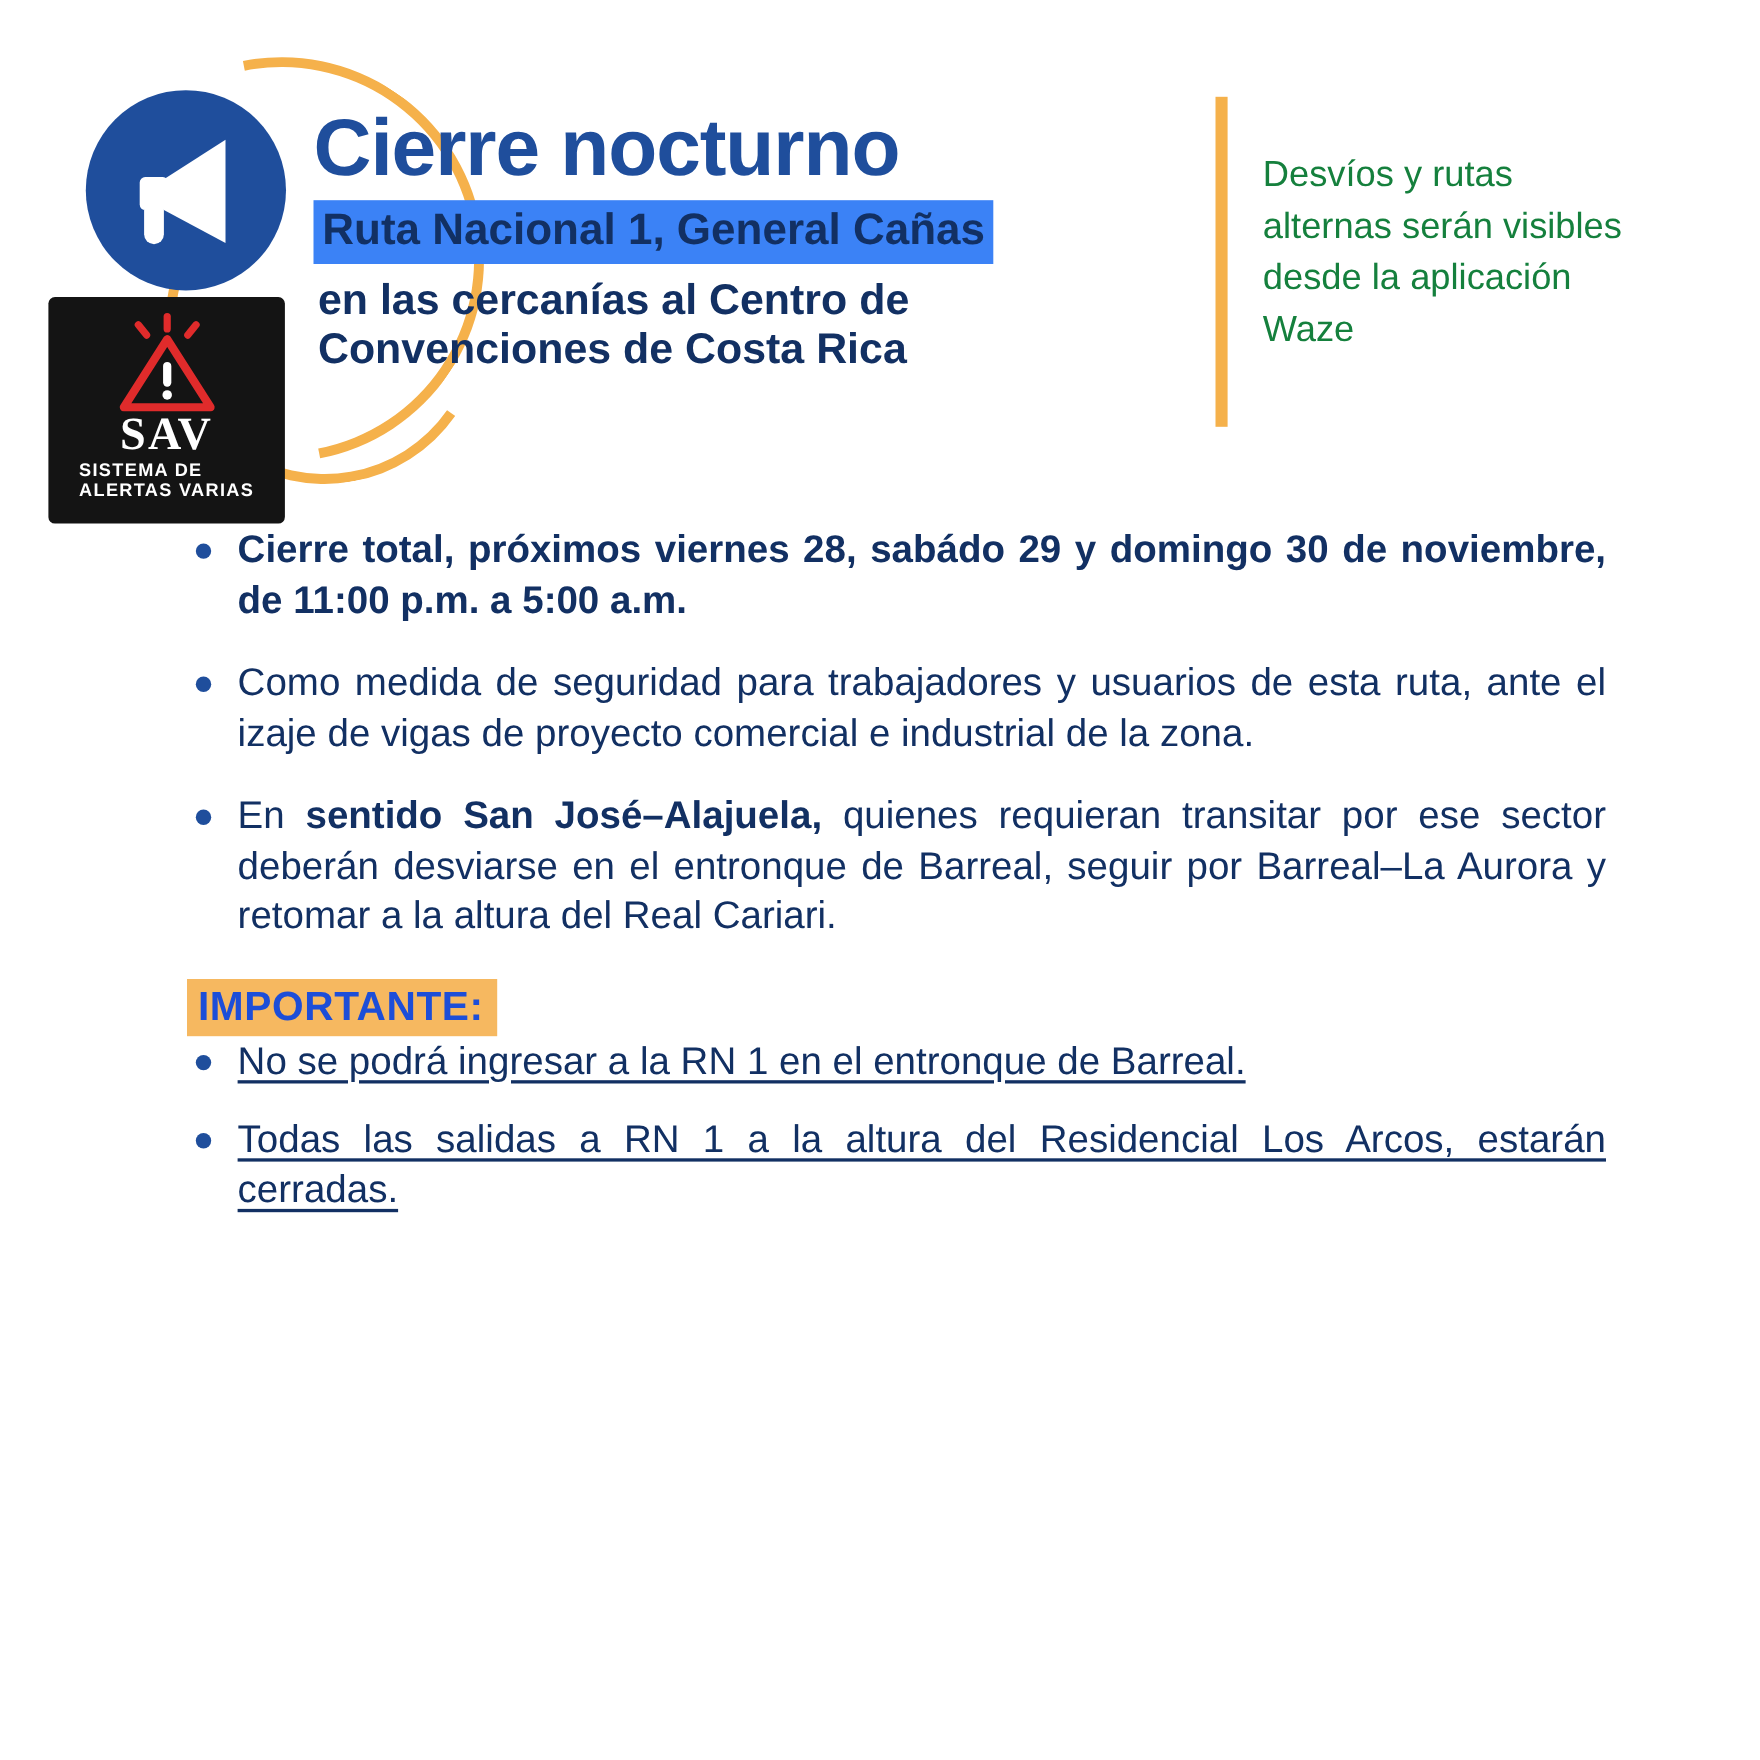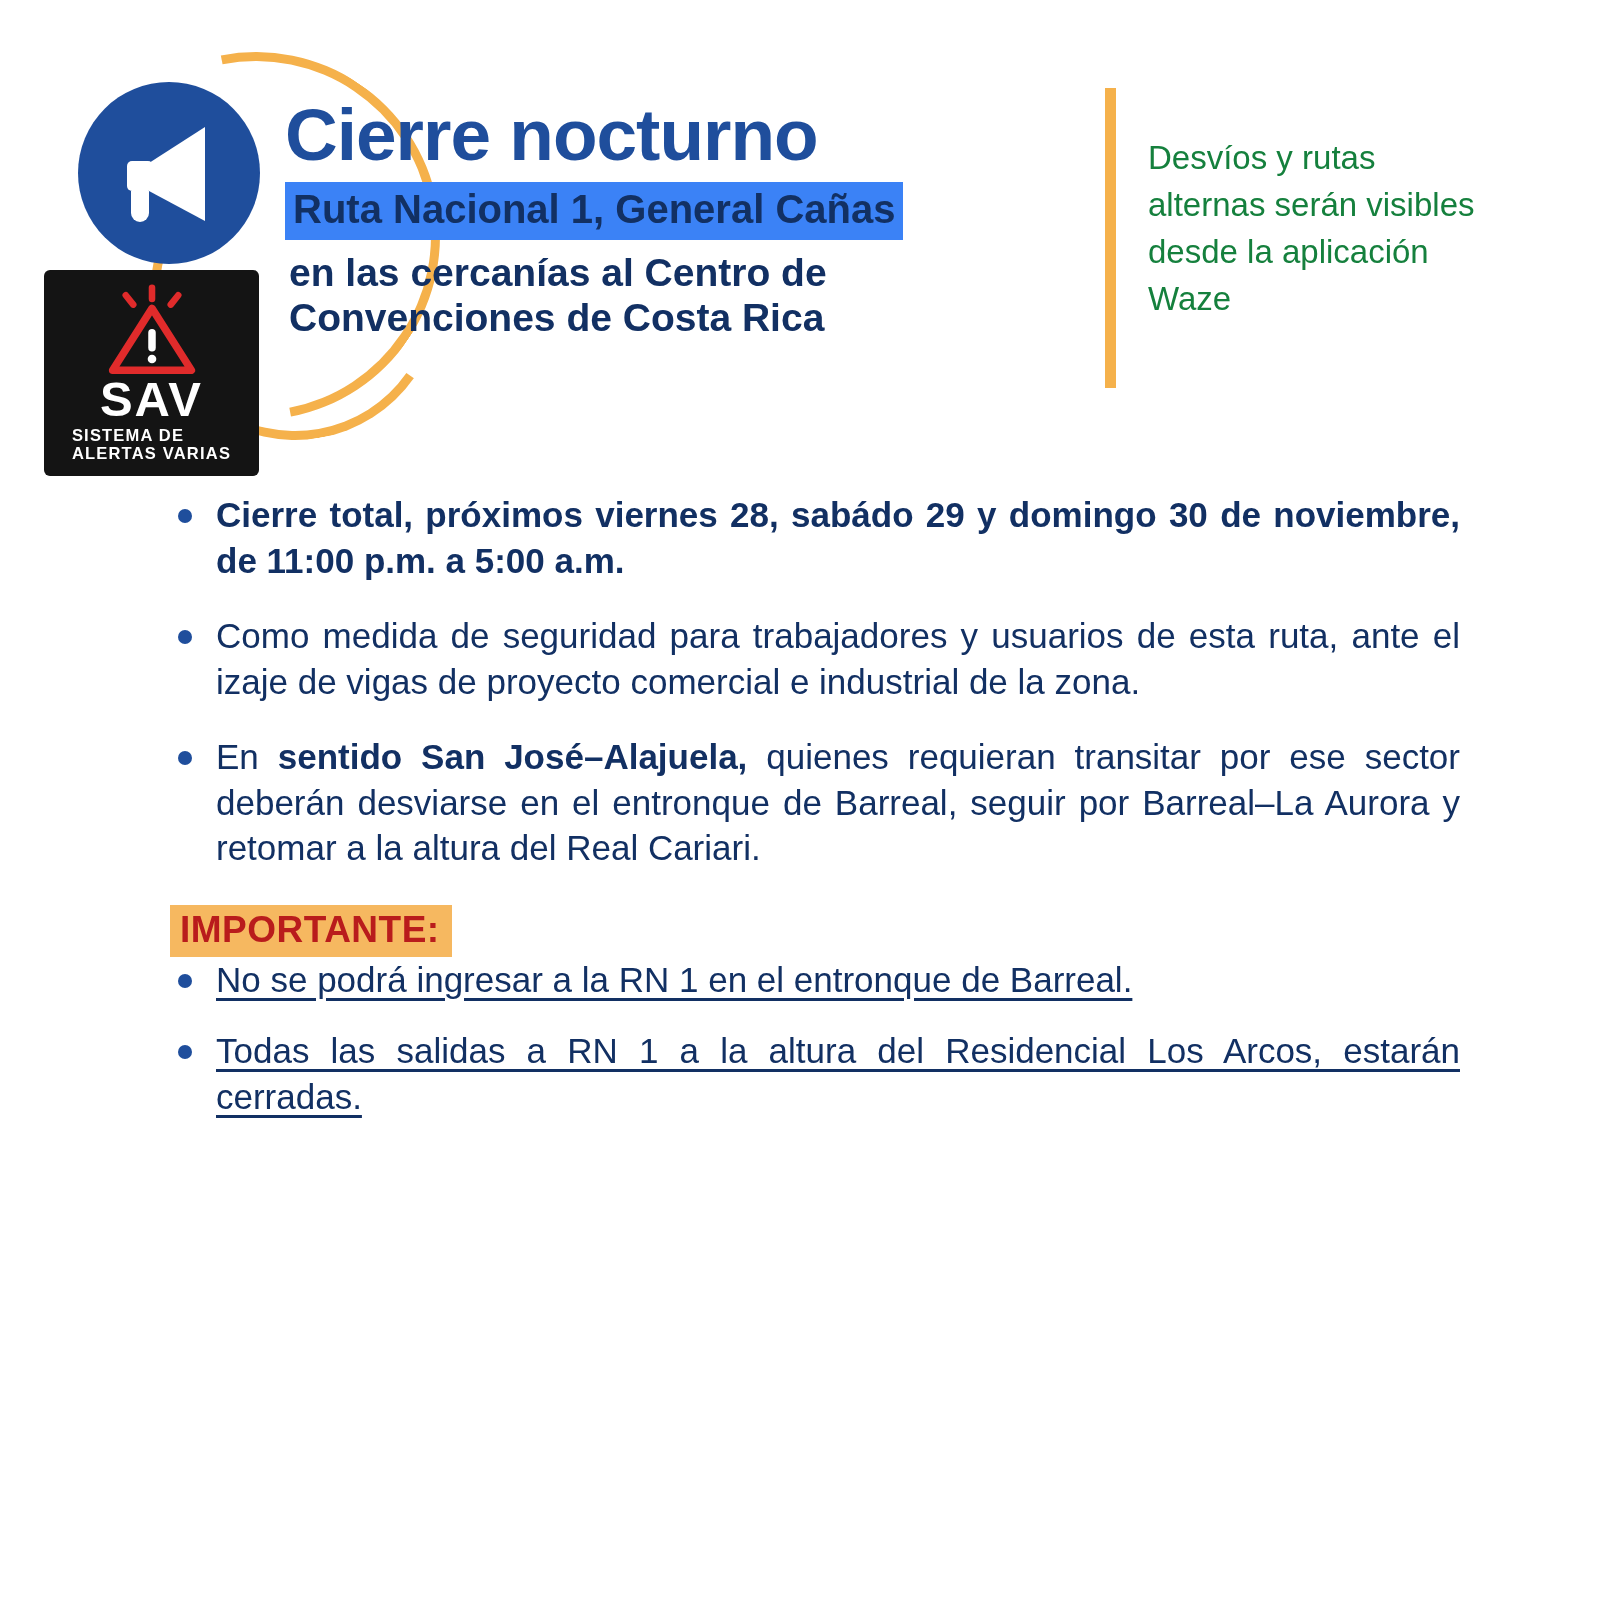--- a/index.html
+++ b/index.html
@@ -63,24 +63,25 @@
     background: #141414;
     border-radius: 6px;
     display: flex; flex-direction: column;
     align-items: center; justify-content: flex-start;
     padding-top: 14px;
     color: #fff;
   }
   .sav-tile .warn { width: 96px; height: 90px; }
   .sav-word {
     font-weight: bold;
-    font-size: 49px;
+    font-size: 42px;
     letter-spacing: 2px;
     line-height: 0.95;
     margin-top: 2px;
+    font-family: Liberation Serif, serif;
   }
   .sav-sub {
     font-weight: bold;
     font-size: 16.5px;
     letter-spacing: 1.2px;
     line-height: 1.12;
     text-align: left;
     margin-top: 3px;
   }
 
@@ -132,21 +133,21 @@
     width: 350px;
     color: #15803d;
     font-weight: normal;
     font-size: 33px;
     line-height: 1.42;
   }
 
   
   .body {
     position: absolute;
-    left: 0; top: 492px;
+    left: 0; top: 477px;
     width: 1600px;
   }
   ul.bullets {
     list-style: none;
     margin: 0;
     padding: 0 140px 0 170px;
   }
   ul.bullets li {
     position: relative;
     color: #123063;
@@ -167,21 +168,21 @@
   li.first { font-weight: bold; font-size: 36px; text-align: left; }
   li b { font-weight: bold; }
 
   .important-wrap {
     padding: 4px 170px 0 170px;
     margin-top: 10px;
   }
   .important {
     display: inline-block;
     background: #F6B860;
-    color: #b91c1c;
+    color: #1d4ed8;
     font-weight: bold;
     font-size: 37px;
     letter-spacing: 0.5px;
     padding: 4px 12px 6px 10px;
   }
   ul.bullets.underlined li {
     text-decoration: underline;
     text-underline-offset: 6px;
     margin-bottom: 26px;
   }

